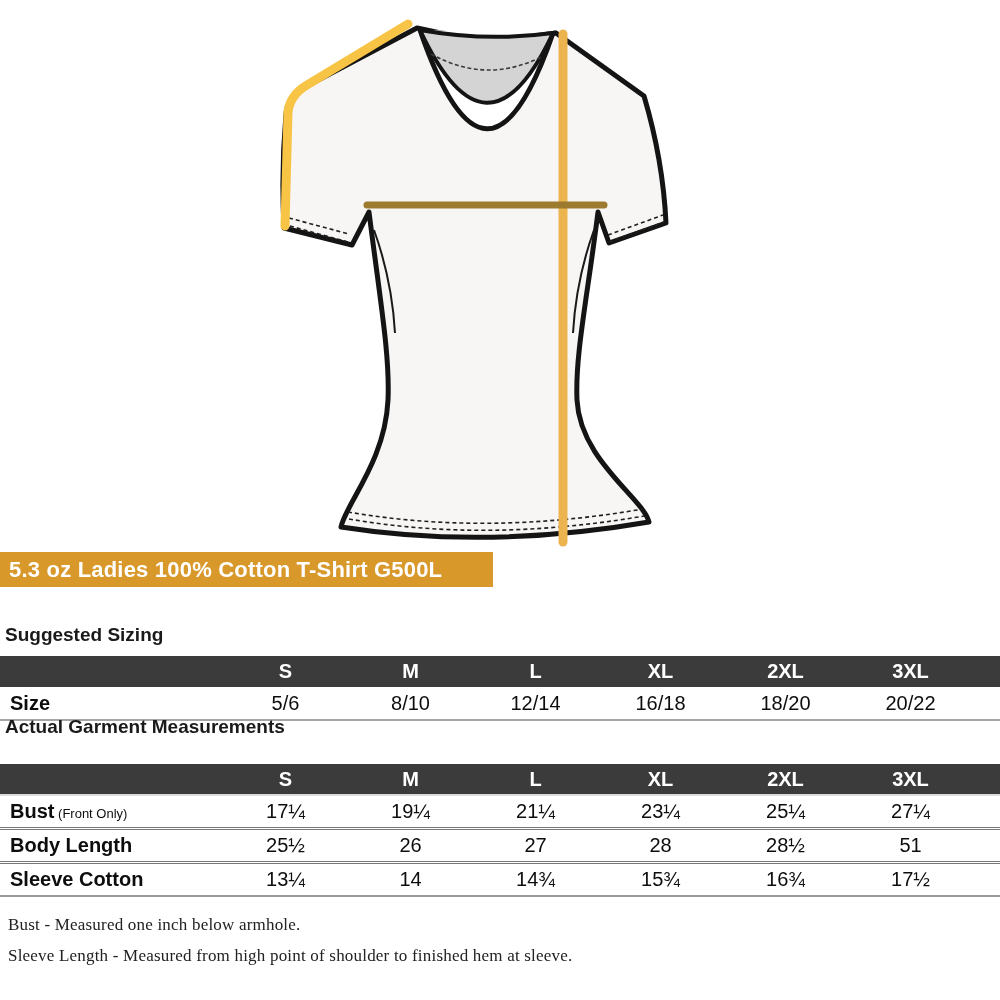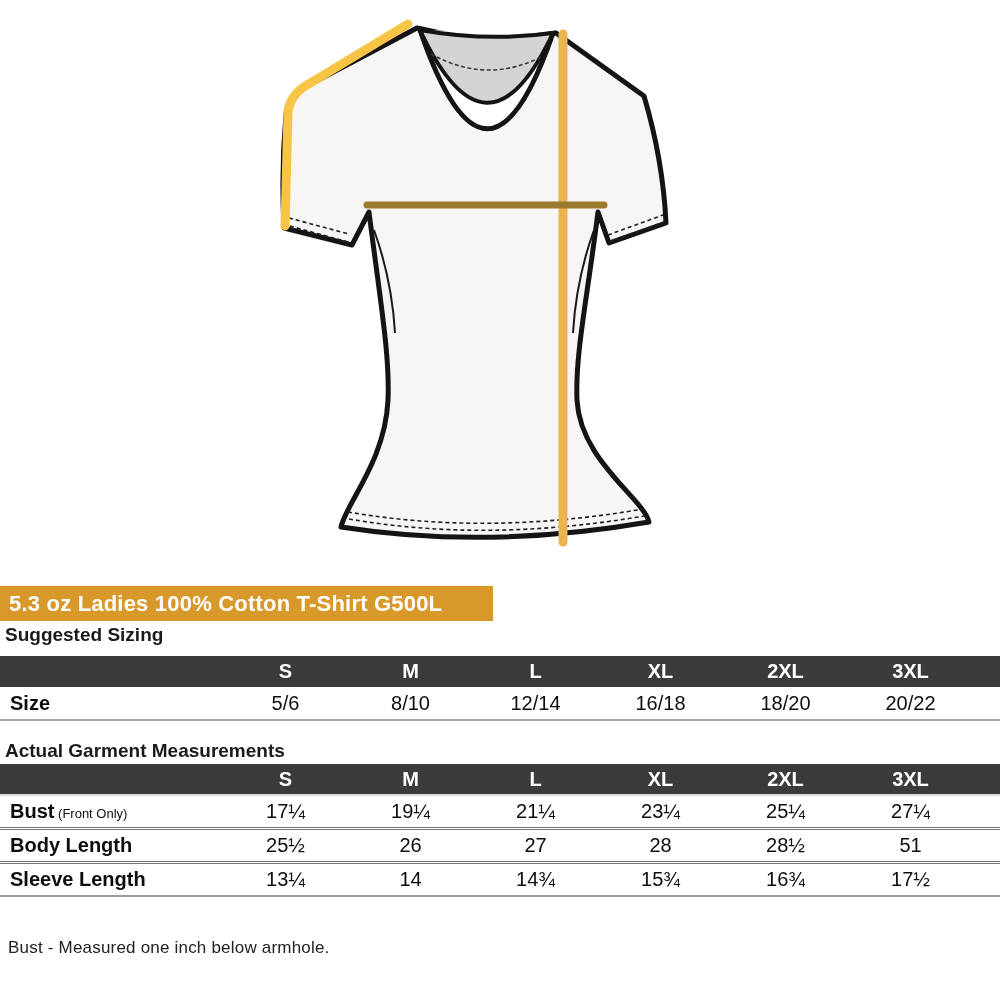--- a/index.html
+++ b/index.html
@@ -3,29 +3,29 @@
 <meta charset="utf-8">
 <style>
   * { margin:0; padding:0; box-sizing:border-box; }
   html,body { background:#fff; }
   body { font-family:"Liberation Sans", sans-serif; color:#111; }
   .stage { position:relative; width:1000px; height:1000px; background:#fff; overflow:hidden; }
 
   .shirt-svg { position:absolute; top:0; left:0; }
 
   .title-bar {
-    position:absolute; top:586px; left:0; width:493px; height:35px;
+    position:absolute; top:552px; left:0; width:493px; height:35px;
     background:#D9982A; color:#fff; font-size:22px; font-weight:bold;
     line-height:35px; padding-left:9px; letter-spacing:.2px;
   }
   .section-heading {
     position:absolute; left:5px; font-size:19px; color:#1a1a1a; font-weight:700;
   }
   #suggested-heading { top:624px; }
-  #actual-heading { top:716px;margin-top:24px; }
+  #actual-heading { top:716px; }
 
   table { position:absolute; left:0; width:1000px; border-collapse:collapse; table-layout:fixed; }
   #suggested-table { top:656px; }
   #measure-table { top:764px; }
 
   col.c-label { width:223px; }
   col.c-size  { width:125px; }
   col.c-pad   { width:27px; }
 
   thead th {
@@ -38,21 +38,21 @@
     background:#fff; padding:4px;
   }
   tbody td.row-label { text-align:left; padding-left:10px; font-weight:bold; }
   td .label-note { font-weight:400; font-size:13px; }
 
   #suggested-table tbody tr { border-bottom:2px solid #a6a6a6; }
   #measure-table thead tr { border-bottom:2px solid #dcdcdc; }
   #measure-table tbody tr.dbl { border-bottom:3px double #787878; }
   #measure-table tbody tr.last { border-bottom:2px solid #9a9a9a; }
 
-  .footnotes { position:absolute; top:938px; left:8px; }
+  .footnotes { position:absolute; top:915px; left:8px;font-family:Liberation Serif, serif; }
   .footnote { font-size:17px; color:#222; margin-bottom:11px; letter-spacing:.2px; }
 </style>
 </head>
 <body>
 
 <div class="stage">
 
   <svg class="shirt-svg" width="1000" height="580" viewBox="0 0 1000 580">
 
     <path d="M417,28 L305,87 Q287,97 286,114 Q281,170 284,228 L352,245 L369,212
@@ -174,29 +174,30 @@
         <td class="row-label">Body Length</td>
         <td>25½</td>
         <td>26</td>
         <td>27</td>
         <td>28</td>
         <td>28½</td>
         <td>51</td>
         <td></td>
       </tr>
       <tr class="last">
-        <td class="row-label">Sleeve Length</td>
+        <td class="row-label">Sleeve Cotton</td>
         <td>13¼</td>
         <td>14</td>
         <td>14¾</td>
         <td>15¾</td>
         <td>16¾</td>
         <td>17½</td>
         <td></td>
       </tr>
     </tbody>
   </table>
 
   <div class="footnotes">
     <div class="footnote">Bust - Measured one inch below armhole.</div>
+    <div class="footnote">Sleeve Length - Measured from high point of shoulder to finished hem at sleeve.</div>
   </div>
 
 </div>
 
 </body></html>

